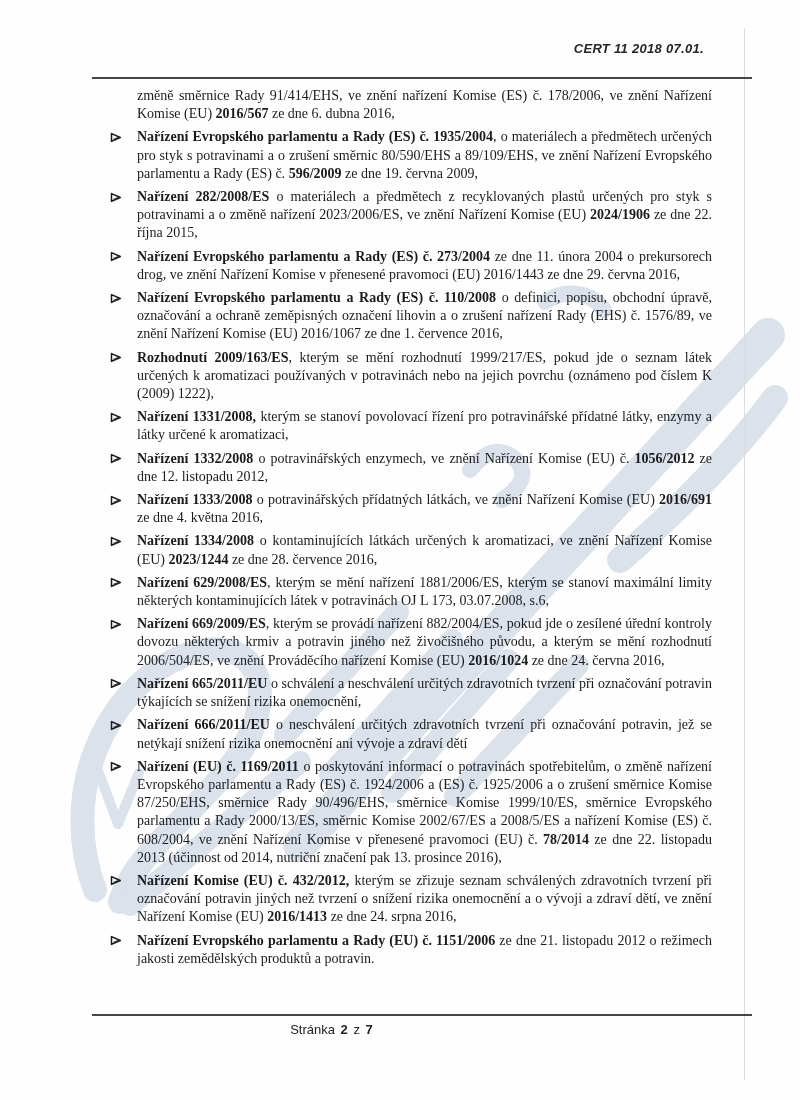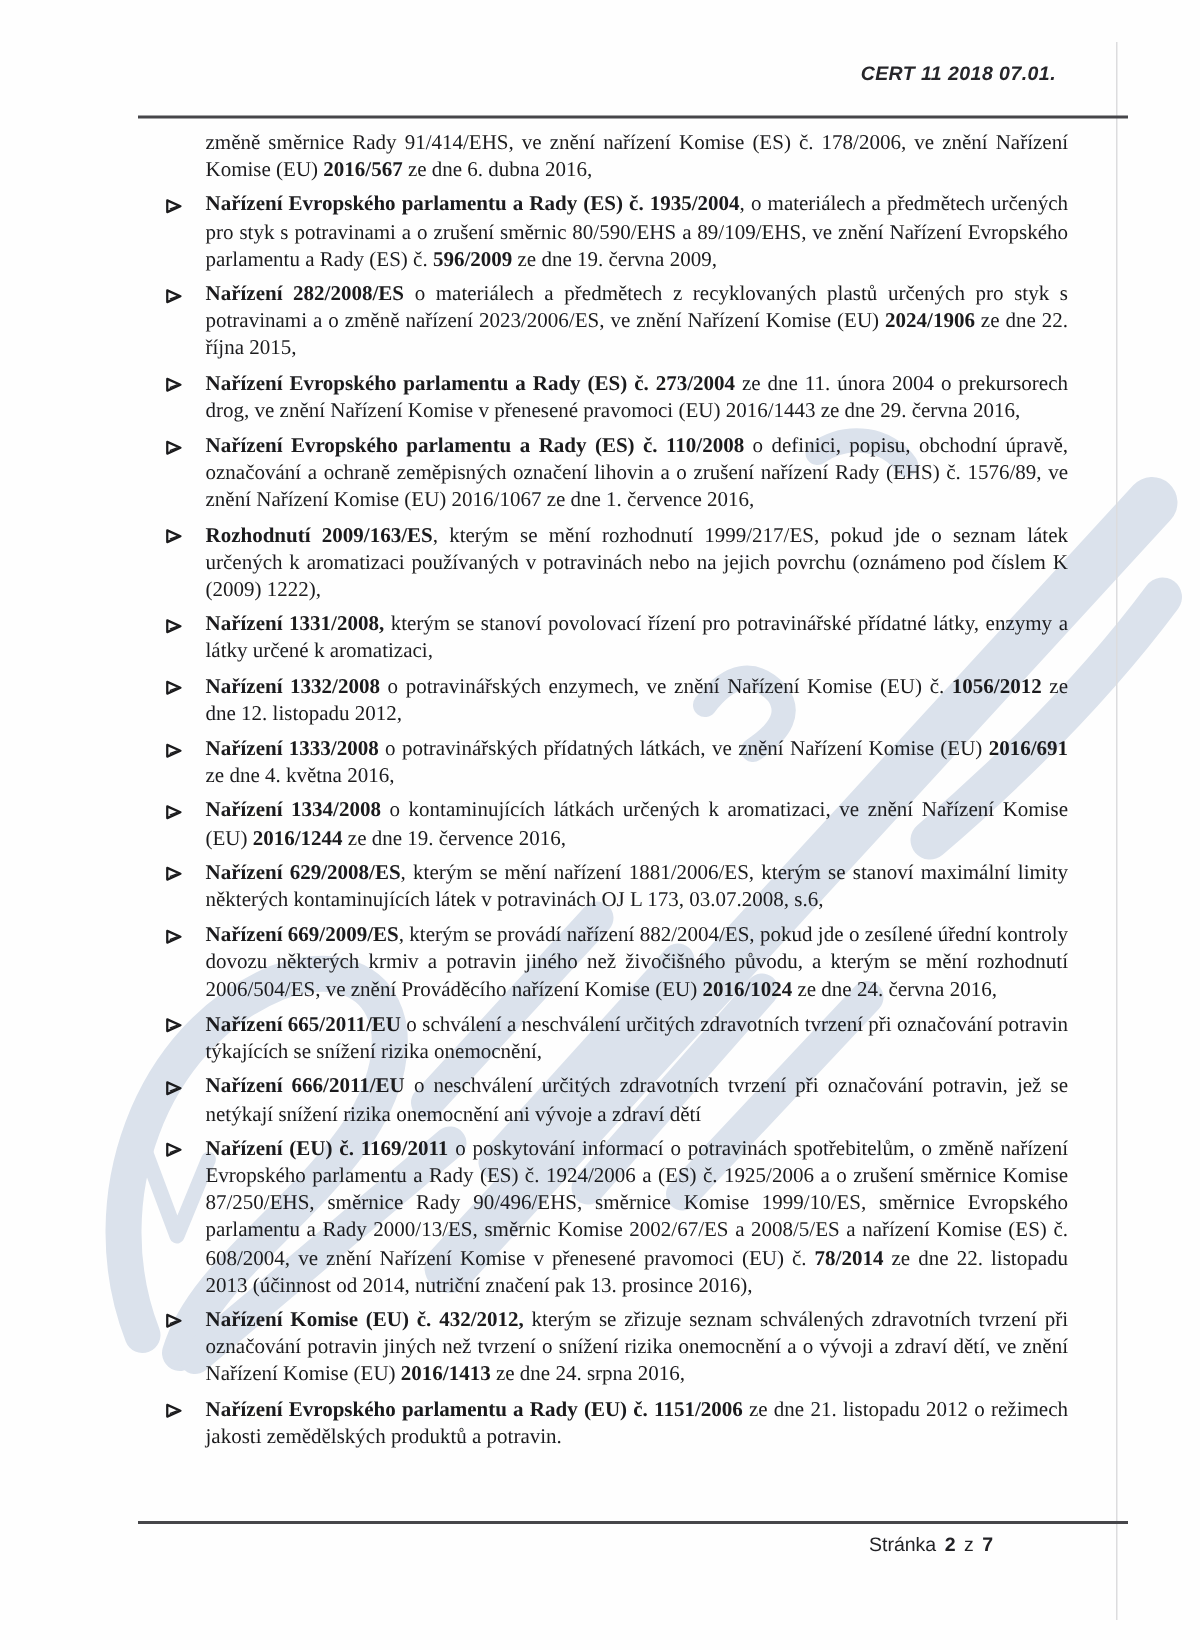--- a/index.html
+++ b/index.html
@@ -77,21 +77,21 @@
     height: 11px;
     color: #1b1b1d;
   }
   .para .bullet svg { display: block; }
   .bold { font-weight: bold; }
   .footer {
     position: absolute;
     top: 1022px;
     left: 0;
     width: 663px;
-    text-align: right;
+    text-align: center;
     z-index: 2;
     font-family: "Liberation Sans", sans-serif;
     font-size: 13px;
     color: #222226;
   }
   .footer span { padding: 0 1px; }
 </style>
 </head>
 <body>
 
@@ -168,21 +168,21 @@
           <svg width="12" height="11" viewBox="0 0 12 11">
             <path d="M1.5 1.6 L10.3 5.5 L1.5 9.4 Z" fill="none" stroke="currentColor" stroke-width="1.5" stroke-linejoin="round"></path>
             <path d="M3.2 7.4 L8.4 5.4" stroke="currentColor" stroke-width="0.9"></path>
           </svg>
         </span><span class="bold">Nařízení 1333/2008</span><span> o potravinářských přídatných látkách, ve znění Nařízení Komise (EU) </span><span class="bold">2016/691</span><span> ze dne 4. května 2016,</span></div>
       <div class="para"><span class="bullet">
           <svg width="12" height="11" viewBox="0 0 12 11">
             <path d="M1.5 1.6 L10.3 5.5 L1.5 9.4 Z" fill="none" stroke="currentColor" stroke-width="1.5" stroke-linejoin="round"></path>
             <path d="M3.2 7.4 L8.4 5.4" stroke="currentColor" stroke-width="0.9"></path>
           </svg>
-        </span><span class="bold">Nařízení 1334/2008</span><span> o kontaminujících látkách určených k aromatizaci, ve znění Nařízení Komise (EU) </span><span class="bold">2016/1244</span><span> ze dne 19. července 2016,</span></div>
+        </span><span class="bold">Nařízení 1334/2008</span><span> o kontaminujících látkách určených k aromatizaci, ve znění Nařízení Komise (EU) </span><span class="bold">2023/1244</span><span> ze dne 28. července 2016,</span></div>
       <div class="para"><span class="bullet">
           <svg width="12" height="11" viewBox="0 0 12 11">
             <path d="M1.5 1.6 L10.3 5.5 L1.5 9.4 Z" fill="none" stroke="currentColor" stroke-width="1.5" stroke-linejoin="round"></path>
             <path d="M3.2 7.4 L8.4 5.4" stroke="currentColor" stroke-width="0.9"></path>
           </svg>
         </span><span class="bold">Nařízení 629/2008/ES</span><span>, kterým se mění nařízení 1881/2006/ES, kterým se stanoví maximální limity některých kontaminujících látek v potravinách OJ L 173, 03.07.2008, s.6,</span></div>
       <div class="para"><span class="bullet">
           <svg width="12" height="11" viewBox="0 0 12 11">
             <path d="M1.5 1.6 L10.3 5.5 L1.5 9.4 Z" fill="none" stroke="currentColor" stroke-width="1.5" stroke-linejoin="round"></path>
             <path d="M3.2 7.4 L8.4 5.4" stroke="currentColor" stroke-width="0.9"></path>

